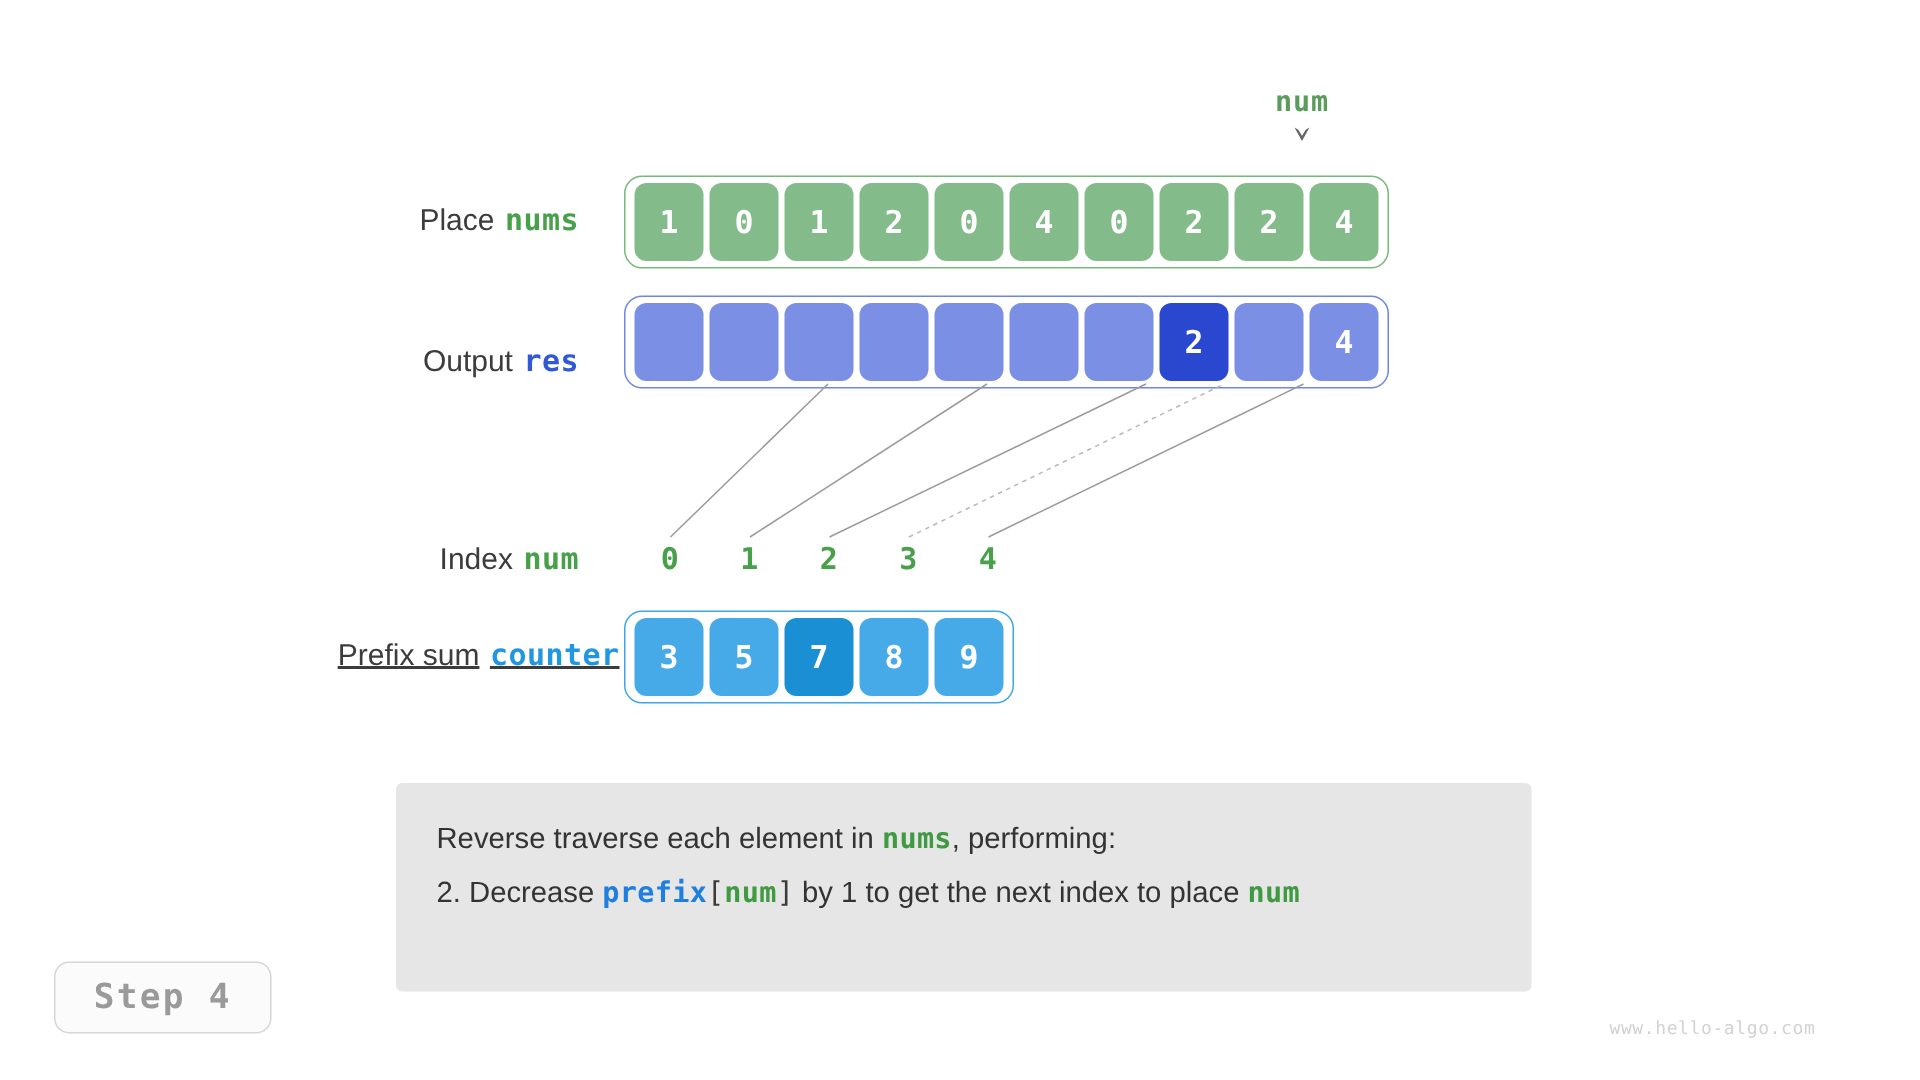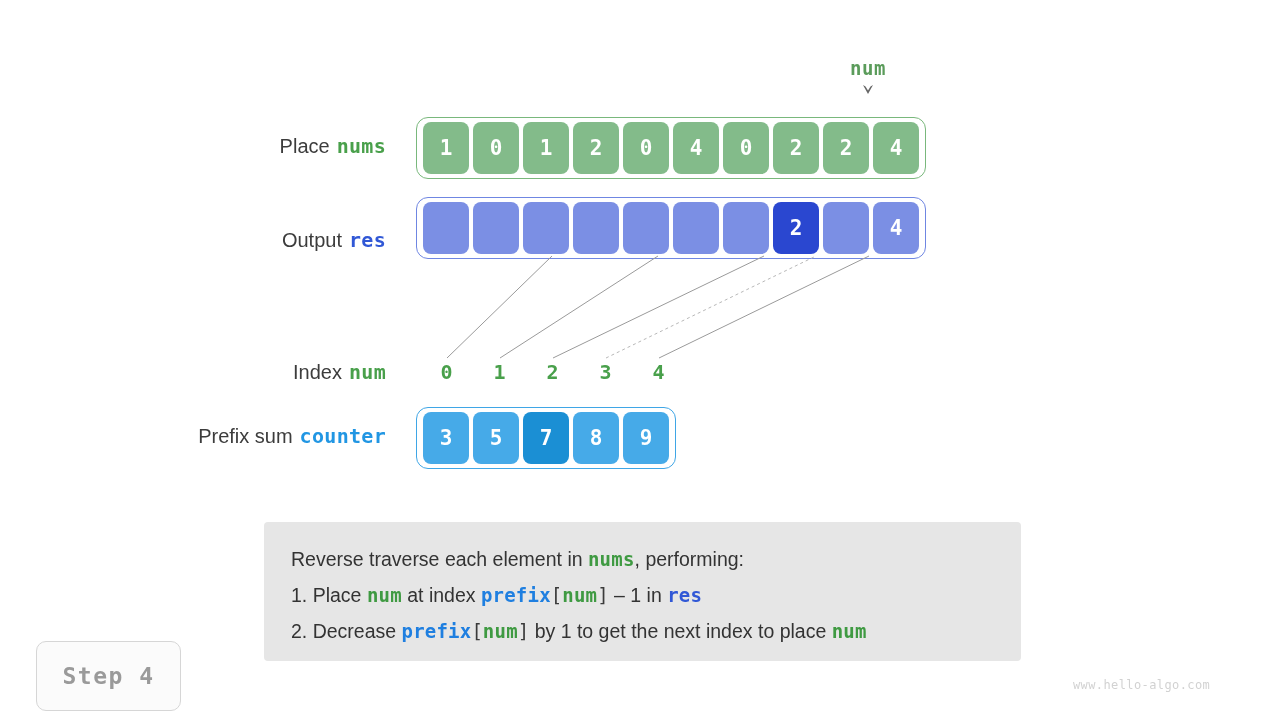--- a/index.html
+++ b/index.html
@@ -225,34 +225,33 @@
     <span>Index</span><span class="var green">num</span>
   </div>
   <div class="index-row" style="left:420px; top:360px;">
     <div class="index-num">0</div>
     <div class="index-num">1</div>
     <div class="index-num">2</div>
     <div class="index-num">3</div>
     <div class="index-num">4</div>
   </div>
 
-  <div class="row-label" style="right:894px; top:423px;">
+  <div class="row-label" style="right:867px; top:423px;text-decoration:underline;">
     <span>Prefix sum</span><span class="var lblue">counter</span>
   </div>
   <div class="array lblue" style="left:416px; top:407px;">
     <div class="cell lblue">3</div>
     <div class="cell lblue">5</div>
     <div class="cell lblue hi">7</div>
     <div class="cell lblue">8</div>
     <div class="cell lblue">9</div>
   </div>
 
   <div class="note" style="left:264px; top:522px; width:757px; height:139px;">
     <div class="note-line"><span>Reverse traverse each element in </span><span class="code green">nums</span><span>, performing:</span></div>
-    <div class="note-line"><span>1. Place </span><span class="code green">num</span><span> at index </span><span class="code blue">prefix</span><span class="brk">[</span><span class="code green">num</span><span class="brk">]</span><span> – 1 in </span><span class="code dblue">res</span></div>
     <div class="note-line"><span>2. Decrease </span><span class="code blue">prefix</span><span class="brk">[</span><span class="code green">num</span><span class="brk">]</span><span> by 1 to get the next index to place </span><span class="code green">num</span></div>
   </div>
 
-  <div class="step-badge" style="left:36px; top:641px; width:145px; height:70px;">Step 4</div>
+  <div class="step-badge" style="left:36px; top:641px; width:145px; height:48px;">Step 4</div>
 
   <div class="watermark" style="left:1073px; top:678px;">www.hello-algo.com</div>
 
 </div>
 
 </body></html>

